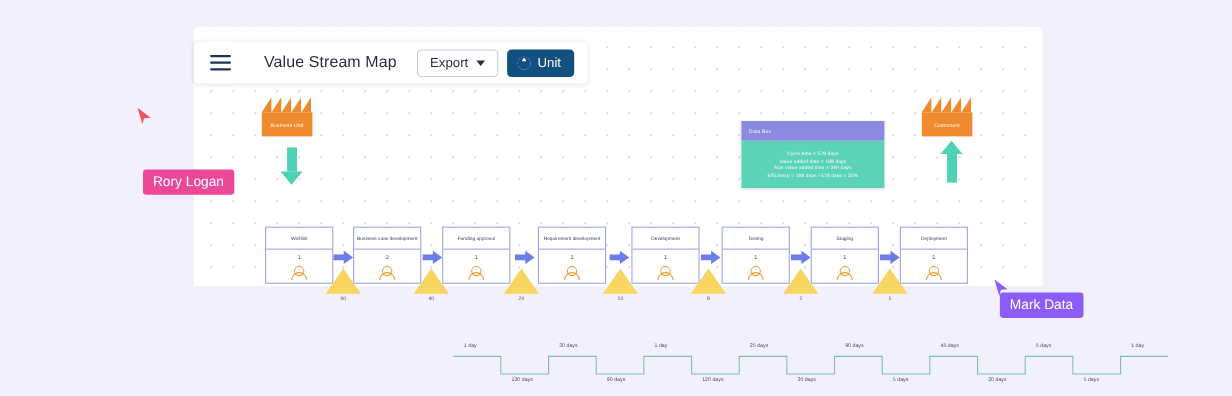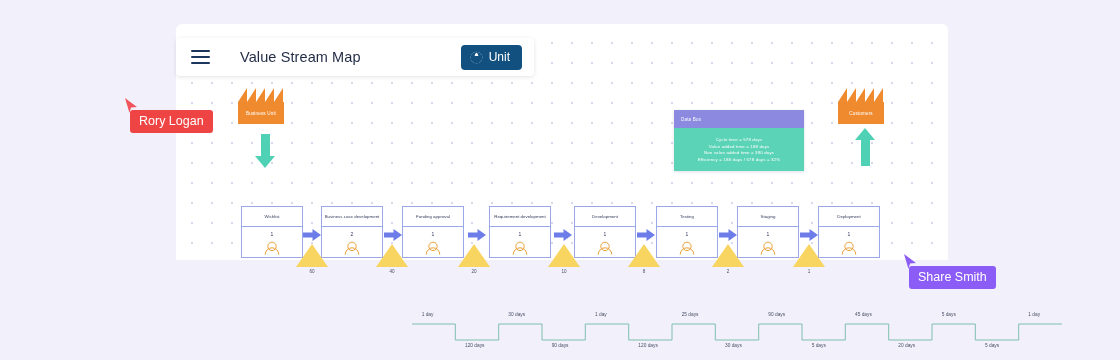--- a/index.html
+++ b/index.html
@@ -157,20 +157,24 @@
   <div class="canvas">
 
     <div class="toolbar">
       <div class="hamburger">
         <i></i>
           <i></i>
           <i></i>
       </div>
       <div class="title">Value Stream Map</div>
       <div class="toolbar-right">
+        <button class="btn-export">
+          <span>Export</span>
+          <span class="caret"></span>
+        </button>
         <button class="btn-share">
           <svg class="globe" viewBox="0 0 16 16">
             <circle cx="8" cy="8" r="7.2" fill="#ffffff"></circle>
             <path d="M8 .8a7.2 7.2 0 1 0 0 14.4A7.2 7.2 0 0 0 8 .8zm0 1.3c.9 0 1.9 1.6 2.3 4H5.7c.4-2.4 1.4-4 2.3-4z" fill="#11507f"></path>
             <path d="M1.4 8c0-.7.1-1.4.3-2h3.1a18 18 0 0 0 0 4H1.7a6.6 6.6 0 0 1-.3-2zm4.2 2a16 16 0 0 1 0-4h4.8a16 16 0 0 1 0 4H5.6zm5.6-4h3.1a6.7 6.7 0 0 1 0 4h-3.1a18 18 0 0 0 0-4zM8 13.9c-.9 0-1.9-1.6-2.3-4h4.6c-.4 2.4-1.4 4-2.3 4z" fill="#11507f"></path>
           </svg>
           <span>Unit</span>
         </button>
       </div>
     </div>
@@ -398,23 +402,23 @@
           <div class="lbl" style="left: 616.333px; top: 2px;">1 day</div>
         </div>
     </div>
 
   </div>
 
   <div class="cursor" id="cur0" style="left: 124px; top: 98px;">
     <svg class="arrow" width="14" height="16" viewBox="0 0 14 16">
       <path d="M1 0 L13 9 L7 9.5 L5.5 15 Z" fill="#f2545b"></path>
     </svg>
-    <div class="tag" id="tag0" style="background: #ef4444;">Rory Logan</div>
+    <div class="tag" id="tag0" style="background: #ec4899; margin-top: 44px;">Rory Logan</div>
   </div>
 
   <div class="cursor" id="cur1" style="left: 903px; top: 254px;">
     <svg class="arrow" width="14" height="16" viewBox="0 0 14 16">
       <path d="M1 0 L13 9 L7 9.5 L5.5 15 Z" fill="#8b5cf6"></path>
     </svg>
-    <div class="tag" id="tag1" style="background: rgb(139, 92, 246);">Share Smith</div>
+    <div class="tag" id="tag1" style="background: rgb(139, 92, 246);">Mark Data</div>
   </div>
 
 </div>
 
 </body></html>

